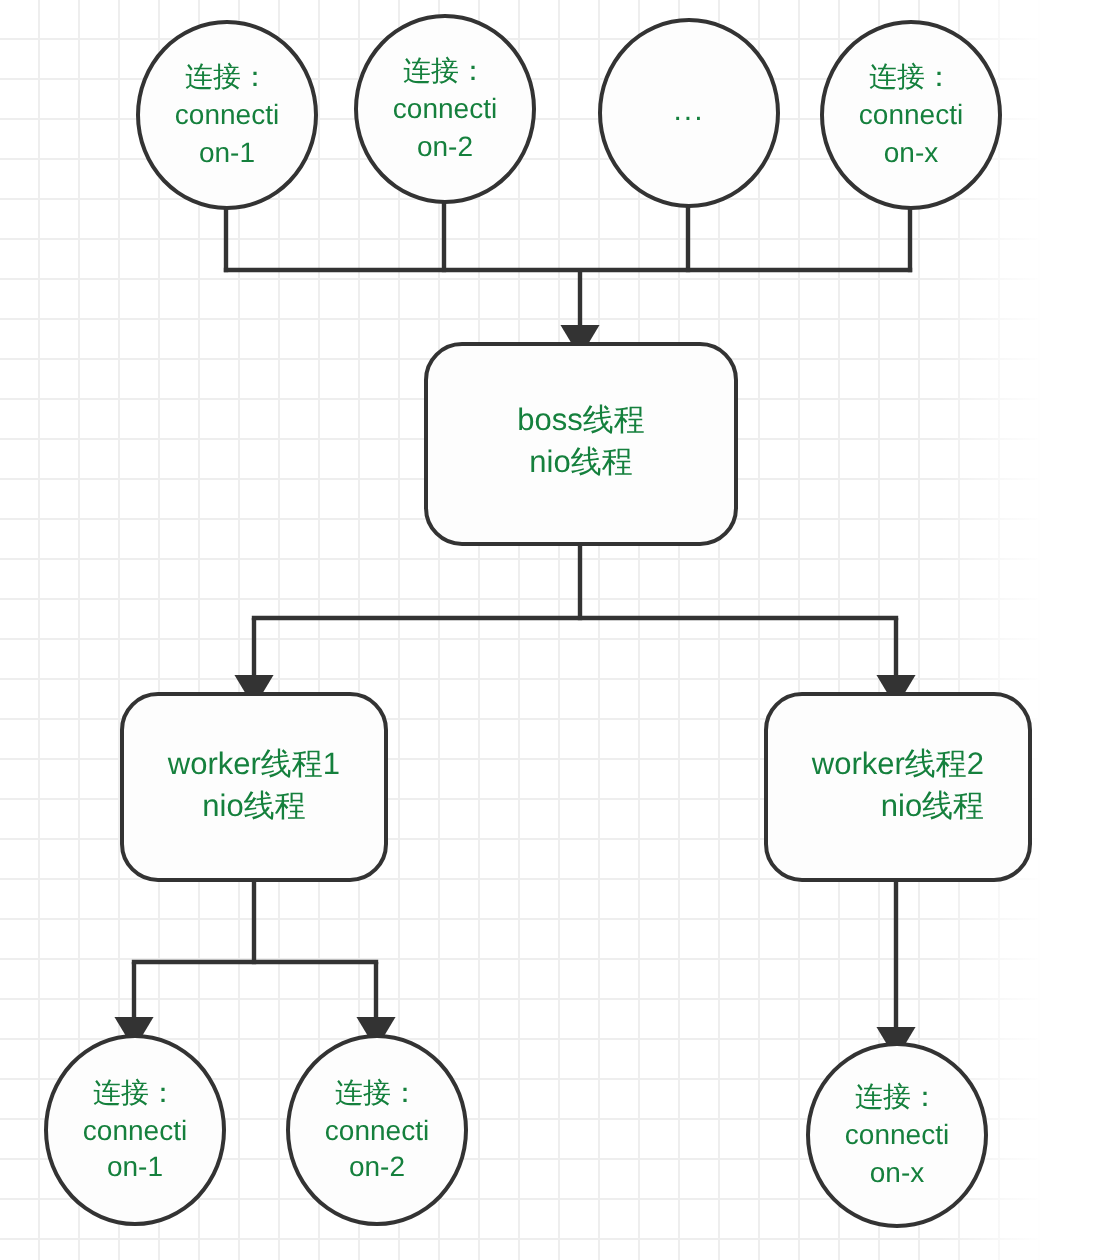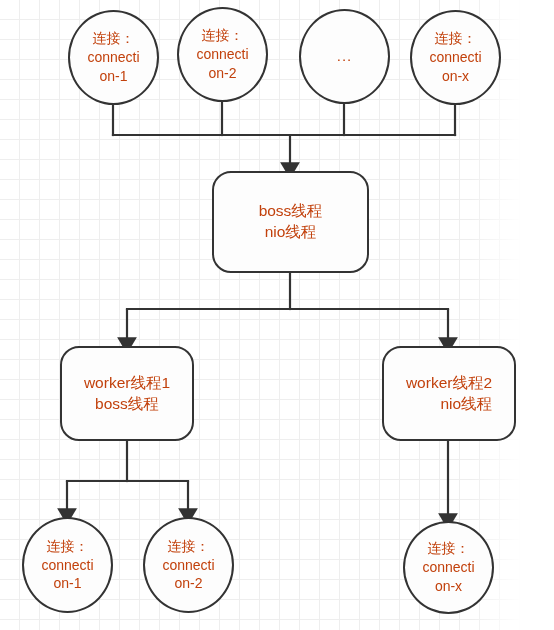--- a/index.html
+++ b/index.html
@@ -42,21 +42,21 @@
   }
   .node {
     position: absolute;
     box-sizing: border-box;
     background: #fdfdfd;
     border: 2px solid #333333;
     display: flex;
     align-items: center;
     justify-content: center;
     text-align: center;
-    color: #c2410c;
+    color: #15803d;
     font-size: 14.5px;
     line-height: 1.35;
     white-space: pre-line;
   }
   .circle { border-radius: 50%; font-size: 14px; }
   .rect { border-radius: 19px; font-size: 15.5px; }
   .ellipsis-node { font-size: 15px; letter-spacing: 1px; }
 </style>
 </head>
 <body>
@@ -110,21 +110,21 @@
   <div class="node circle ellipsis-node" style="left:299px; top:9px; width:91px; height:95px;">...</div>
 
   <div class="node circle" style="left:410px; top:10px; width:91px; height:95px;">连接：
 connecti
 on-x</div>
 
   <div class="node rect" style="left:212px; top:171px; width:157px; height:102px;">boss线程
 nio线程</div>
 
   <div class="node rect" style="left:60px; top:346px; width:134px; height:95px;">worker线程1
-boss线程</div>
+nio线程</div>
 
   <div class="node rect" style="left:382px; top:346px; width:134px; height:95px;text-align:right;">worker线程2
 nio线程</div>
 
   <div class="node circle" style="left:22px; top:517px; width:91px; height:96px;">连接：
 connecti
 on-1</div>
 
   <div class="node circle" style="left:143px; top:517px; width:91px; height:96px;">连接：
 connecti

